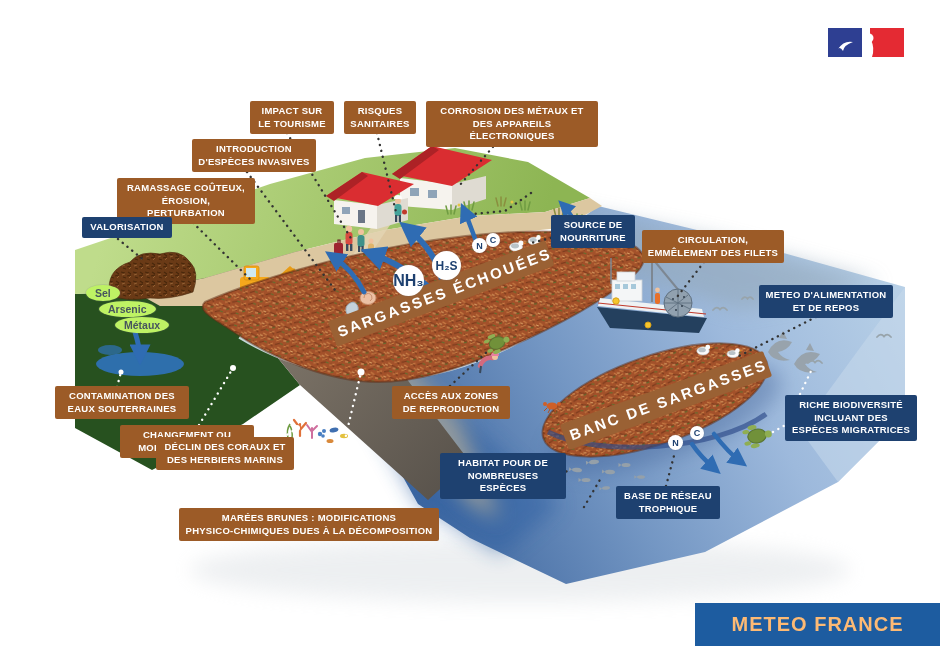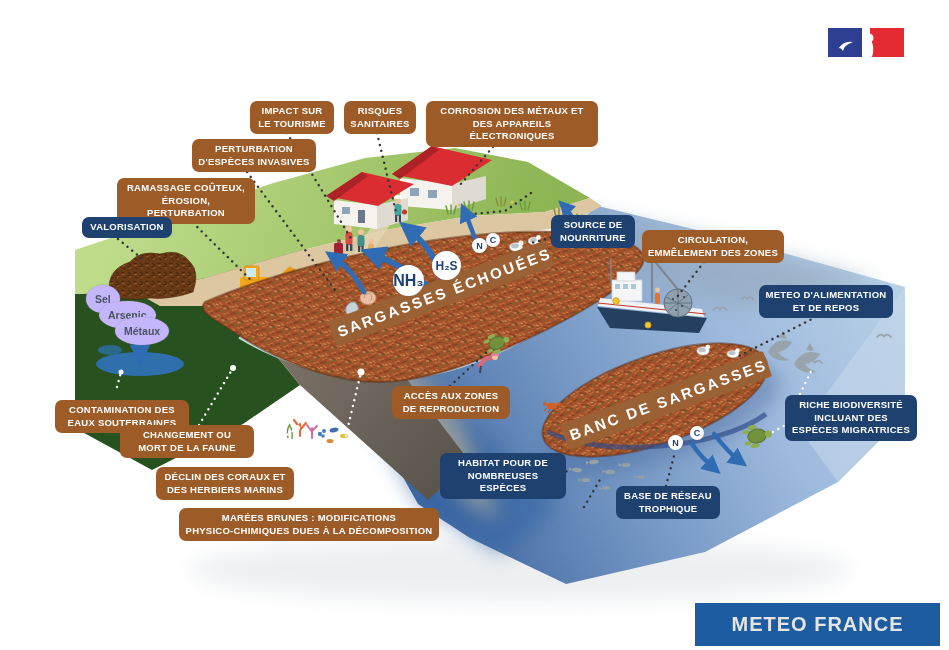--- a/index.html
+++ b/index.html
@@ -1,39 +1,39 @@
 <!DOCTYPE html>
 <html><head>
 <meta charset="utf-8">
 <style>
   html,body{margin:0;padding:0;background:#fff;}
   .stage{position:relative;width:949px;height:650px;background:#fff;overflow:hidden;
          font-family:"Liberation Sans","DejaVu Sans",sans-serif;}
   .scene{position:absolute;left:0;top:0;width:949px;height:650px;}
   
-  .co{position:absolute;border-radius:7px;color:#fff;
+  .co{position:absolute;border-radius:2px;color:#fff;
       font-weight:700;font-size:9.5px;line-height:1.32;text-align:center;
       padding:4px 5px;white-space:pre-line;letter-spacing:.25px;}
   .br{background:#9c5b27;}
   .nv{background:#1e4170;}
   
   .banner{position:absolute;background:#9a6134;color:#fff;font-weight:700;
           font-size:15px;letter-spacing:2.5px;text-align:center;padding:5px 6px;
           white-space:nowrap;border-radius:2px;}
   
-  .chip{position:absolute;background:#c4b5fd;color:#47555e;font-weight:700;
-        font-size:10.5px;padding:8px 9px;border-radius:50%;
+  .chip{position:absolute;background:#bef264;color:#47555e;font-weight:700;
+        font-size:10.5px;padding:2px 9px;border-radius:50%;
         box-shadow:0 0 0 1px rgba(120,130,135,.18);white-space:nowrap;}
   
   .mol{position:absolute;background:#fff;color:#1e4170;font-weight:700;
        border-radius:50%;display:flex;align-items:center;justify-content:center;
        box-shadow:0 0 0 1px rgba(100,110,120,.15);}
   
   .mf{position:absolute;left:695px;top:603px;width:245px;height:43px;background:#1d5ca0;
-      color:#e5e5e5;font-weight:700;font-size:20px;letter-spacing:1px;
+      color:#fdba74;font-weight:700;font-size:20px;letter-spacing:1px;
       display:flex;align-items:center;justify-content:center;}
 </style>
 </head>
 <body>
 
 <div class="stage">
 
   <svg class="scene" viewBox="0 0 949 650">
     <defs>
       <linearGradient id="seaG" gradientUnits="userSpaceOnUse" x1="420" y1="520" x2="900" y2="260">
@@ -382,39 +382,39 @@
       <path d="M866,40 q4,8 2,17 l4,0 q3,-9 -1,-17 z" fill="#ffffff"></path>
     </g>
   </svg>
 
   <div class="co br" style="left:250px;top:101px;width:74px">IMPACT SUR
 LE TOURISME</div>
   <div class="co br" style="left:344px;top:101px;width:62px">RISQUES
 SANITAIRES</div>
   <div class="co br" style="left:426px;top:101px;width:162px">CORROSION DES MÉTAUX ET
 DES APPAREILS ÉLECTRONIQUES</div>
-  <div class="co br" style="left:192px;top:139px;width:114px">PERTURBATION
+  <div class="co br" style="left:192px;top:139px;width:114px">INTRODUCTION
 D'ESPÈCES INVASIVES</div>
   <div class="co br" style="left:117px;top:178px;width:128px">RAMASSAGE COÛTEUX,
 ÉROSION, PERTURBATION</div>
   <div class="co nv" style="left:82px;top:217px;width:80px">VALORISATION</div>
   <div class="co nv" style="left:551px;top:215px;width:74px">SOURCE DE
 NOURRITURE</div>
   <div class="co br" style="left:642px;top:230px;width:132px">CIRCULATION,
-EMMÊLEMENT DES ZONES</div>
+EMMÊLEMENT DES FILETS</div>
   <div class="co nv" style="left:759px;top:285px;width:124px">METEO D'ALIMENTATION
 ET DE REPOS</div>
   <div class="co nv" style="left:785px;top:395px;width:122px">RICHE BIODIVERSITÉ
 INCLUANT DES
 ESPÈCES MIGRATRICES</div>
-  <div class="co br" style="left:55px;top:400px;width:124px">CONTAMINATION DES
+  <div class="co br" style="left:55px;top:386px;width:124px">CONTAMINATION DES
 EAUX SOUTERRAINES</div>
   <div class="co br" style="left:120px;top:425px;width:124px">CHANGEMENT OU
 MORT DE LA FAUNE</div>
-  <div class="co br" style="left:156px;top:467px;width:128px">DÉCLIN DES CORAUX ET
+  <div class="co br" style="left:156px;top:437px;width:128px">DÉCLIN DES CORAUX ET
 DES HERBIERS MARINS</div>
   <div class="co br" style="left:179px;top:508px;width:250px">MARÉES BRUNES : MODIFICATIONS
 PHYSICO-CHIMIQUES DUES À LA DÉCOMPOSITION</div>
   <div class="co br" style="left:392px;top:386px;width:108px">ACCÈS AUX ZONES
 DE REPRODUCTION</div>
   <div class="co nv" style="left:440px;top:453px;width:116px">HABITAT POUR DE
 NOMBREUSES ESPÈCES</div>
   <div class="co nv" style="left:616px;top:486px;width:94px">BASE DE RÉSEAU
 TROPHIQUE</div>
 

